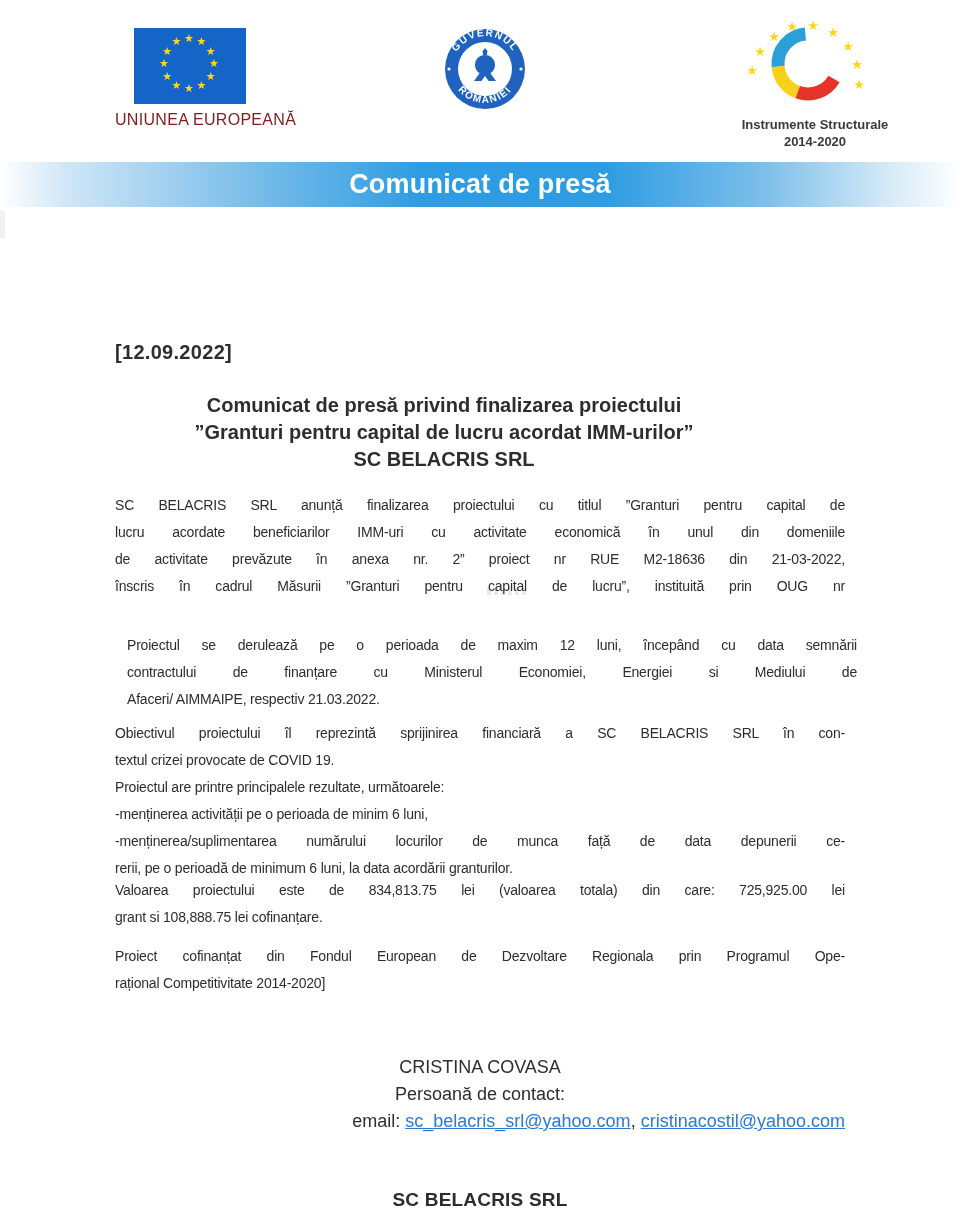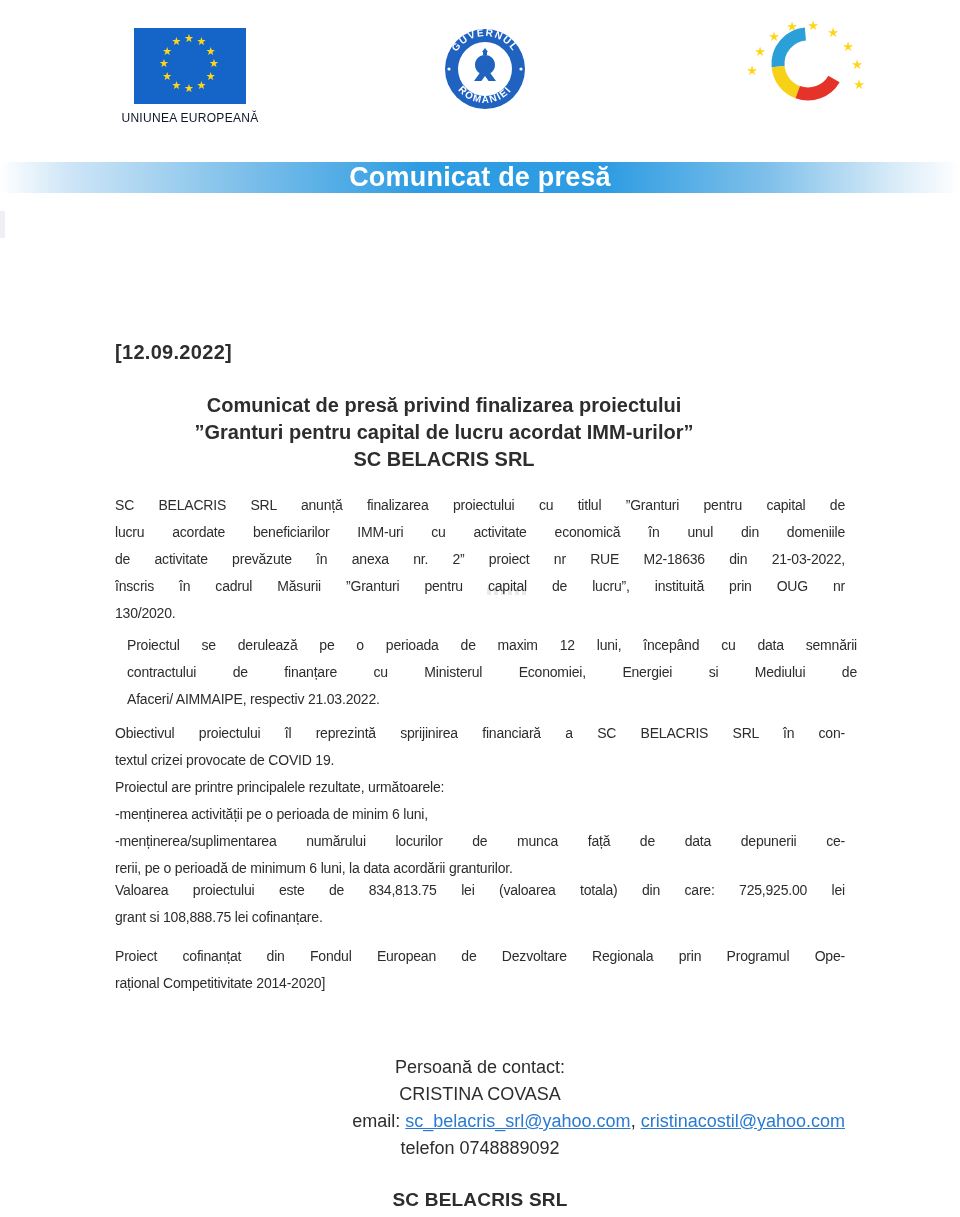--- a/index.html
+++ b/index.html
@@ -17,27 +17,27 @@
   .star-ring span:nth-child(3){transform:rotate(60deg) translateY(-25px) rotate(-60deg);}
   .star-ring span:nth-child(4){transform:rotate(90deg) translateY(-25px) rotate(-90deg);}
   .star-ring span:nth-child(5){transform:rotate(120deg) translateY(-25px) rotate(-120deg);}
   .star-ring span:nth-child(6){transform:rotate(150deg) translateY(-25px) rotate(-150deg);}
   .star-ring span:nth-child(7){transform:rotate(180deg) translateY(-25px) rotate(-180deg);}
   .star-ring span:nth-child(8){transform:rotate(210deg) translateY(-25px) rotate(-210deg);}
   .star-ring span:nth-child(9){transform:rotate(240deg) translateY(-25px) rotate(-240deg);}
   .star-ring span:nth-child(10){transform:rotate(270deg) translateY(-25px) rotate(-270deg);}
   .star-ring span:nth-child(11){transform:rotate(300deg) translateY(-25px) rotate(-300deg);}
   .star-ring span:nth-child(12){transform:rotate(330deg) translateY(-25px) rotate(-330deg);}
-  .eu-label{margin-top:7px;font-size:12px;color:#0f172a;letter-spacing:.3px;white-space:nowrap;}
+  .eu-label{margin-top:7px;font-size:16px;color:#7f1d1d;letter-spacing:.3px;white-space:nowrap;}
   .gov-block{position:absolute;left:440px;top:24px;}
   .is-block{position:absolute;left:735px;top:12px;width:160px;text-align:center;}
   .is-text{font-size:13px;font-weight:bold;color:#3a3a3a;line-height:17px;}
   
   .banner{
-    position:absolute;left:0;top:162px;width:960px;height:31px;
+    position:absolute;left:0;top:162px;width:960px;height:45px;
     background:linear-gradient(90deg,#ffffff 0%,#cfe6f7 7%,#7fc0ea 25%,#2d9ce2 44%,#2d9ce2 63%,#7fc0ea 80%,#d8ebf8 93%,#ffffff 100%);
     display:flex;align-items:center;justify-content:center;
   }
   .banner-title{color:#ffffff;font-size:27px;font-weight:bold;letter-spacing:.2px;}
   .edge-artifact{position:absolute;left:0;top:211px;width:5px;height:27px;background:#eef0f4;}
   .smudge{position:absolute;left:487px;top:588px;width:40px;height:7px;opacity:.55;
     background:repeating-linear-gradient(90deg,#d8d8d8 0 4px,#ffffff 4px 7px);}
   
   .content{position:absolute;left:115px;width:730px;}
   .date-line{top:341px;text-align:left;font-size:20px;font-weight:bold;letter-spacing:.3px;}
@@ -111,20 +111,24 @@
           <text x="73" y="18">★</text>
           <text x="93" y="25">★</text>
         <text x="108" y="39">★</text>
           <text x="117" y="57">★</text>
           <text x="119" y="77">★</text>
       </g>
       <path d="M65.4 22.1 A30 30 0 0 0 38.1 54.6" stroke="#2a9fd8" stroke-width="13" fill="none"></path>
       <path d="M38.1 54.6 A30 30 0 0 0 57.7 80.2" stroke="#f7d117" stroke-width="13" fill="none"></path>
       <path d="M57.7 80.2 A30 30 0 0 0 94 67" stroke="#e63329" stroke-width="13" fill="none"></path>
     </svg>
+    <div class="is-text">
+      <div>Instrumente Structurale</div>
+      <div>2014-2020</div>
+    </div>
   </div>
 
   <div class="banner">
     <span class="banner-title">Comunicat de presă</span>
   </div>
   <div class="edge-artifact"></div>
   <div class="smudge"></div>
 
   <div class="content date-line">[12.09.2022]</div>
 
@@ -132,21 +136,20 @@
       <div class="tl c">Comunicat de presă privind finalizarea proiectului</div>
       <div class="tl c">”Granturi pentru capital de lucru acordat IMM-urilor”</div>
       <div class="tl c">SC BELACRIS SRL</div>
     </div>
 
   <div class="content para p1">
       <div class="tl j">SC BELACRIS SRL anunță finalizarea proiectului cu titlul ”Granturi pentru capital de</div>
       <div class="tl j">lucru acordate beneficiarilor IMM-uri cu activitate economică în unul din domeniile</div>
       <div class="tl j">de activitate prevăzute în anexa nr. 2” proiect  nr RUE M2-18636 din 21-03-2022,</div>
       <div class="tl j">înscris în cadrul Măsurii ”Granturi pentru capital de lucru”, instituită prin OUG nr</div>
-      <div class="tl l">130/2020.</div>
     </div>
   <div class="content para p2">
       <div class="tl j">Proiectul se derulează pe o perioada de maxim 12 luni, începând cu data semnării</div>
       <div class="tl j">contractului de finanțare cu Ministerul Economiei, Energiei si Mediului de</div>
       <div class="tl l">Afaceri/ AIMMAIPE, respectiv 21.03.2022.</div>
     </div>
   <div class="content para p3">
       <div class="tl j">Obiectivul proiectului îl reprezintă sprijinirea financiară a SC BELACRIS SRL în con-</div>
       <div class="tl l">textul crizei provocate de COVID 19.</div>
       <div class="tl l">Proiectul are printre principalele rezultate, următoarele:</div>
@@ -158,24 +161,23 @@
       <div class="tl j">Valoarea proiectului este de 834,813.75 lei (valoarea totala) din care: 725,925.00 lei</div>
       <div class="tl l">grant si 108,888.75 lei cofinanțare.</div>
     </div>
   <div class="content para p5">
       <div class="tl j">Proiect cofinanțat din Fondul European de Dezvoltare Regionala prin Programul Ope-</div>
       <div class="tl l">rațional Competitivitate 2014-2020]</div>
     </div>
 
   <div class="content contact">
     <div>
+        <div class="tl c">CRISTINA COVASA</div>
         <div class="tl c">Persoană de contact:</div>
-        <div class="tl c">CRISTINA COVASA</div>
       </div>
     <div class="email-line">
       <span>email: </span><a>sc_belacris_srl@yahoo.com</a><span>, </span><a>cristinacostil@yahoo.com</a>
     </div>
-    <div>telefon 0748889092</div>
   </div>
 
   <div class="content footer-line">SC BELACRIS SRL</div>
 
 </div>
 
 </body></html>

